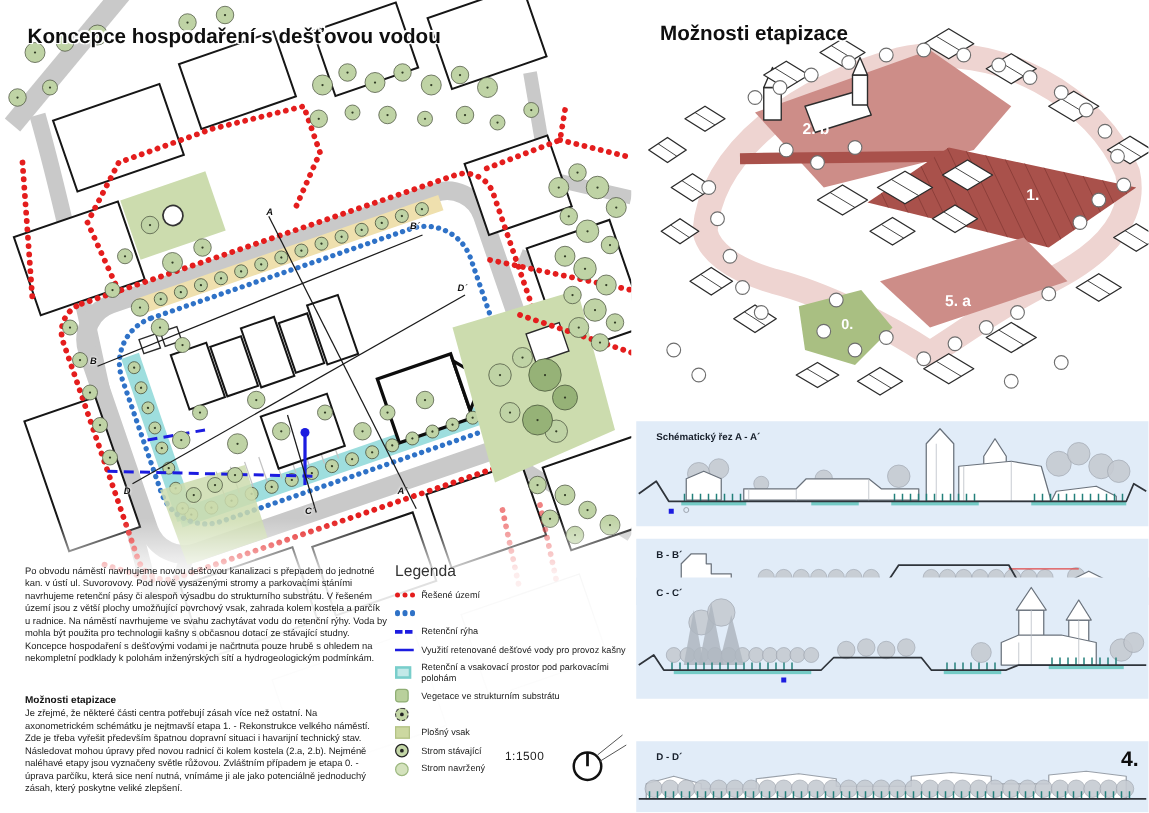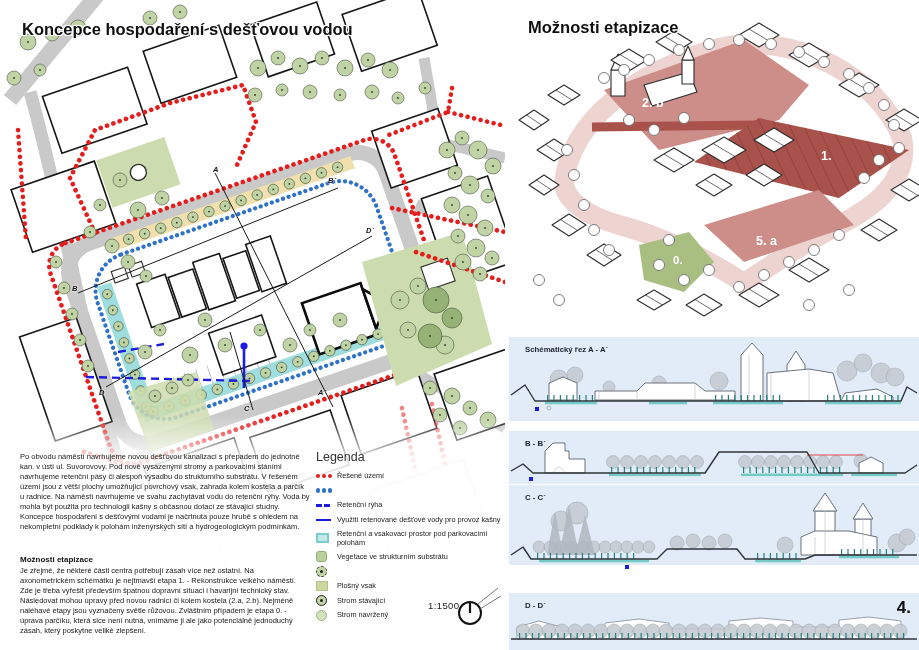--- a/index.html
+++ b/index.html
@@ -54,21 +54,21 @@
   .mk.bline span{width:15px;height:2.6px;background:var(--dblue)}
   .mk.cyansq span{width:13px;height:10px;background:#c2e9e8;border:2px solid #79cecb}
   .mk.vegsq span{width:11px;height:11px;border-radius:3px;background:#b9d09c;border:1px solid #8fae74}
   .mk.greensq span{width:12px;height:10px;background:#ccd8a0;border:1px solid #b3c286}
   .mk .treec{position:relative;width:11px;height:11px;border-radius:50%;background:#c3d6a6}
   .mk.treenote .treec{border:1.2px dashed #444}
   .mk.treeex .treec{border:1.3px solid #222}
   .mk.treenew .treec{background:#d4e2bd;border:1.3px solid #9db880}
   .mk .treec i{position:absolute;left:50%;top:50%;width:3px;height:3px;margin:-1.5px 0 0 -1.5px;border-radius:50%;background:#222}
 
-  .scale-box{position:absolute;left:428px;top:600px;display:flex;align-items:center;gap:8px}
+  .scale-box{position:absolute;left:404px;top:600px;display:flex;align-items:center;gap:8px}
   .scale-label{font-size:9.5px;letter-spacing:.4px;color:#222}
 
   
   .right-panel{position:absolute;left:509px;top:0;width:410px;height:650px;background:#fff}
   .axon-wrap{position:absolute;left:0;top:0;width:410px;height:328px}
   .axon-title{position:absolute;left:19px;top:18px;font-size:16.5px;font-weight:700;color:#0f0f0f;
     text-shadow:-1px -1px 0 #fff,1px -1px 0 #fff,-1px 1px 0 #fff,1px 1px 0 #fff,0 0 3px #fff;white-space:nowrap}
   .stage-label{position:absolute;color:#fff;font-weight:700;font-size:12.5px;white-space:nowrap}
   .axon-svg .ring{fill:none;stroke:var(--plight);stroke-width:20;stroke-linejoin:round}
   .axon-svg .stage1{fill:var(--pdark)} .axon-svg .stage2{fill:var(--pmid)}
@@ -731,21 +731,21 @@
         <rect class="tstrip" x="232" y="42.5" width="102" height="2.6"></rect>
         <rect class="tstrip" x="342" y="42.5" width="46" height="2.6"></rect>
         <line class="ticks" x1="102" y1="39" x2="190" y2="39"></line>
         <line class="ticks" x1="234" y1="39" x2="332" y2="39"></line>
         <path class="redline" d="M298,24 L354,24"></path>
         <path class="ground" d="M2,40 L14,33 L24,42 L196,42 L210,21 L298,21 L310,42 L396,42 L408,34"></path>
         <rect class="bsq" x="20" y="46" width="4" height="4"></rect>
       </svg>
     </div>
 
-    <div class="section-panel" style="top:485px;height:80px">
+    <div class="section-panel" style="top:462px;height:97px">
       <span class="section-label">C - C´</span>
       <svg class="sec-svg" width="410" height="97" viewBox="0 0 410 97">
         <g id="blobsC">
             <circle cx="52" cy="36" r="10" class="blob"></circle>
             <circle cx="68" cy="28" r="11" class="blob"></circle>
             <circle cx="168" cy="58" r="7" class="blob"></circle>
             <circle cx="184" cy="56" r="7" class="blob"></circle>
             <circle cx="200" cy="58" r="7" class="blob"></circle>
             <circle cx="216" cy="56" r="7" class="blob"></circle>
             <circle cx="276" cy="60" r="8" class="blob"></circle>

